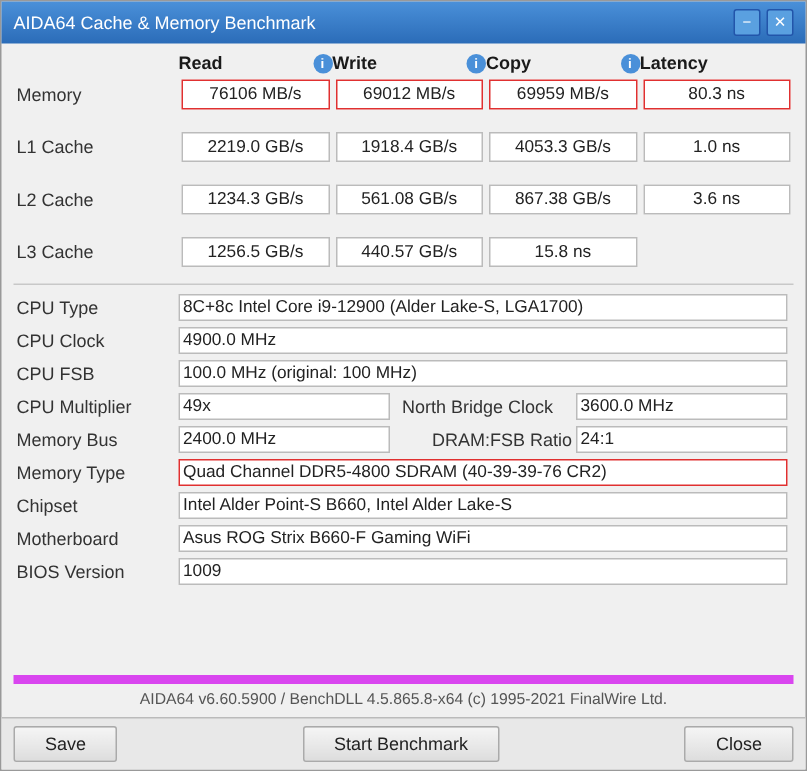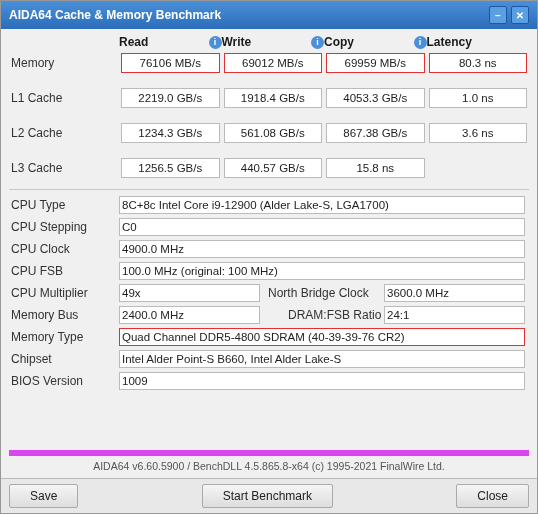--- a/index.html
+++ b/index.html
@@ -22,21 +22,21 @@
       flex-direction: column;
     }
     .title-bar {
       background: linear-gradient(to bottom, #4a90d9, #2b6cb8);
       color: white;
       padding: 4px 8px;
       display: flex;
       justify-content: space-between;
       align-items: center;
       font-size: 12px;
-      font-weight: bold;
+      font-weight: normal;
       height: 28px;
     }
     .title-bar-controls {
       display: flex;
       gap: 4px;
     }
     .title-btn {
       width: 18px;
       height: 18px;
       background: #5aa0e0;
@@ -236,24 +236,20 @@
       </div>
 
     <div class="separator"></div>
 
     <div class="info-table" id="info-table">
         <div class="info-row">
       <span class="info-label">CPU Type</span>
       <span class="info-value">8C+8c Intel Core i9-12900  (Alder Lake-S, LGA1700)</span>
     </div>
         <div class="info-row">
-      <span class="info-label">CPU Stepping</span>
-      <span class="info-value">C0</span>
-    </div>
-        <div class="info-row">
       <span class="info-label">CPU Clock</span>
       <span class="info-value">4900.0 MHz</span>
     </div>
         <div class="info-row">
       <span class="info-label">CPU FSB</span>
       <span class="info-value">100.0 MHz  (original: 100 MHz)</span>
     </div>
         <div class="info-row two-col">
       <span class="info-label">CPU Multiplier</span>
       <span class="info-value">49x</span>
@@ -268,20 +264,24 @@
     </div>
         <div class="info-row">
       <span class="info-label">Memory Type</span>
       <span class="info-value highlighted">Quad Channel DDR5-4800 SDRAM  (40-39-39-76 CR2)</span>
     </div>
         <div class="info-row">
       <span class="info-label">Chipset</span>
       <span class="info-value">Intel Alder Point-S B660, Intel Alder Lake-S</span>
     </div>
         <div class="info-row">
+      <span class="info-label">Motherboard</span>
+      <span class="info-value">Asus ROG Strix B660-F Gaming WiFi</span>
+    </div>
+        <div class="info-row">
       <span class="info-label">BIOS Version</span>
       <span class="info-value">1009</span>
     </div>
       </div>
 
     <div class="footer-text">AIDA64 v6.60.5900 / BenchDLL 4.5.865.8-x64  (c) 1995-2021 FinalWire Ltd.</div>
   </div>
 
   <div class="bottom-bar">
     <button class="bottom-btn">Save</button>

